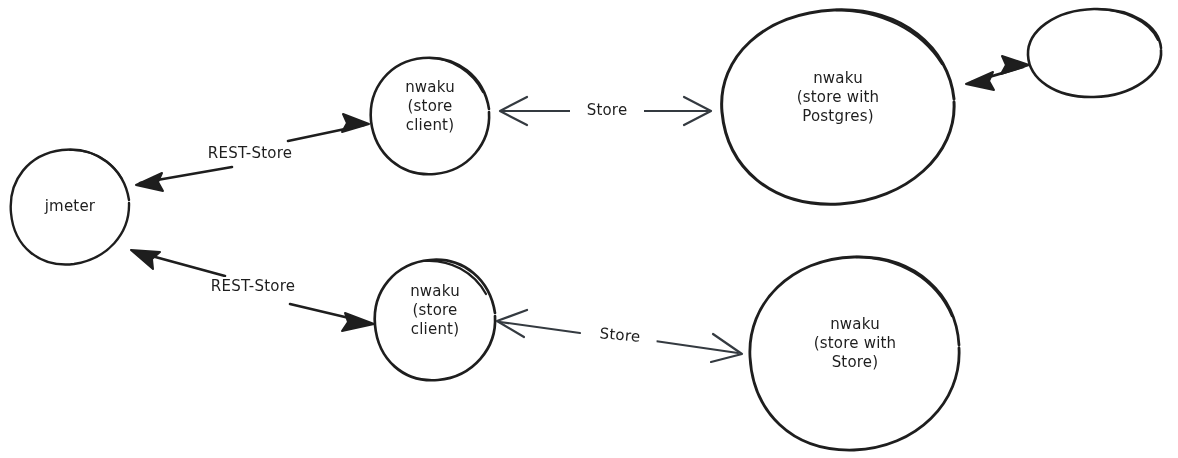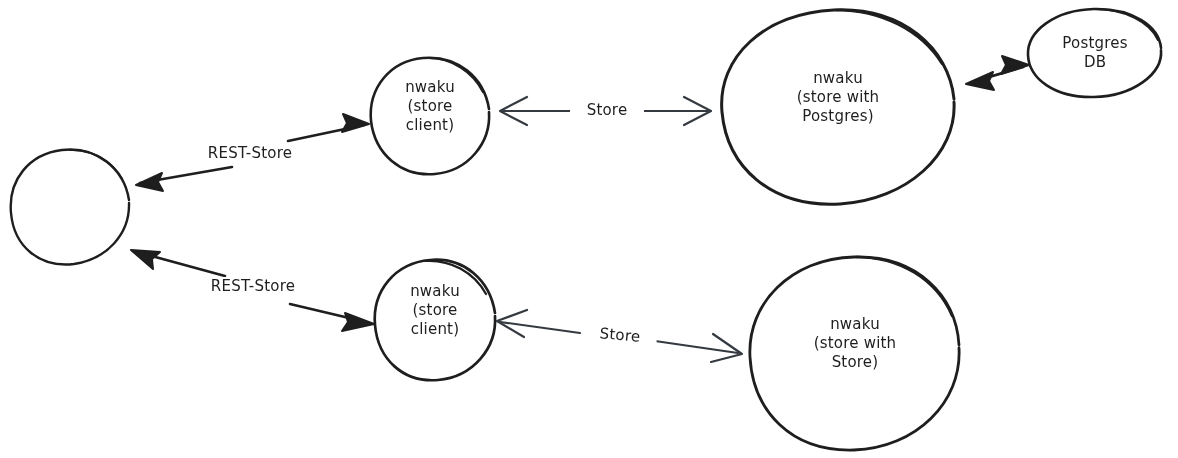--- a/index.html
+++ b/index.html
@@ -136,26 +136,26 @@
 
     <g>
       <path d="M 500 322 L 580 333" fill="none" stroke="#343a40" stroke-width="2" stroke-linecap="round"></path>
       <path d="M 527 310 L 497 321 L 524 337" fill="none" stroke="#343a40" stroke-width="2.2" stroke-linecap="round" stroke-linejoin="round"></path>
       <path d="M 655 341 L 738 353" fill="none" stroke="#343a40" stroke-width="2" stroke-linecap="round"></path>
       <path d="M 713 334 L 742 354 L 711 362" fill="none" stroke="#343a40" stroke-width="2.2" stroke-linecap="round" stroke-linejoin="round"></path>
     </g>
 
   </svg>
 
+  <div class="node-label" style="left:10px; top:197px; width:120px;">jmeter</div>
 
   <div class="node-label" style="left:370px; top:78px; width:120px;"><span>nwaku</span><br><span>(store</span><br><span>client)</span></div>
 
   <div class="node-label" style="left:721px; top:69px; width:234px;"><span>nwaku</span><br><span>(store with</span><br><span>Postgres)</span></div>
 
-  <div class="node-label" style="left:1028px; top:34px; width:134px;"><span>Postgres</span><br><span>DB</span></div>
 
   <div class="node-label" style="left:375px; top:282px; width:120px;"><span>nwaku</span><br><span>(store</span><br><span>client)</span></div>
 
   <div class="node-label" style="left:750px; top:315px; width:210px;"><span>nwaku</span><br><span>(store with</span><br><span>Store)</span></div>
 
   <div class="edge-label" style="left:183px; top:144px; width:130px;">REST-Store</div>
 
   <div class="edge-label" style="left:570px; top:101px; width:70px;">Store</div>
 
   <div class="edge-label" style="left:186px; top:277px; width:130px;">REST-Store</div>

